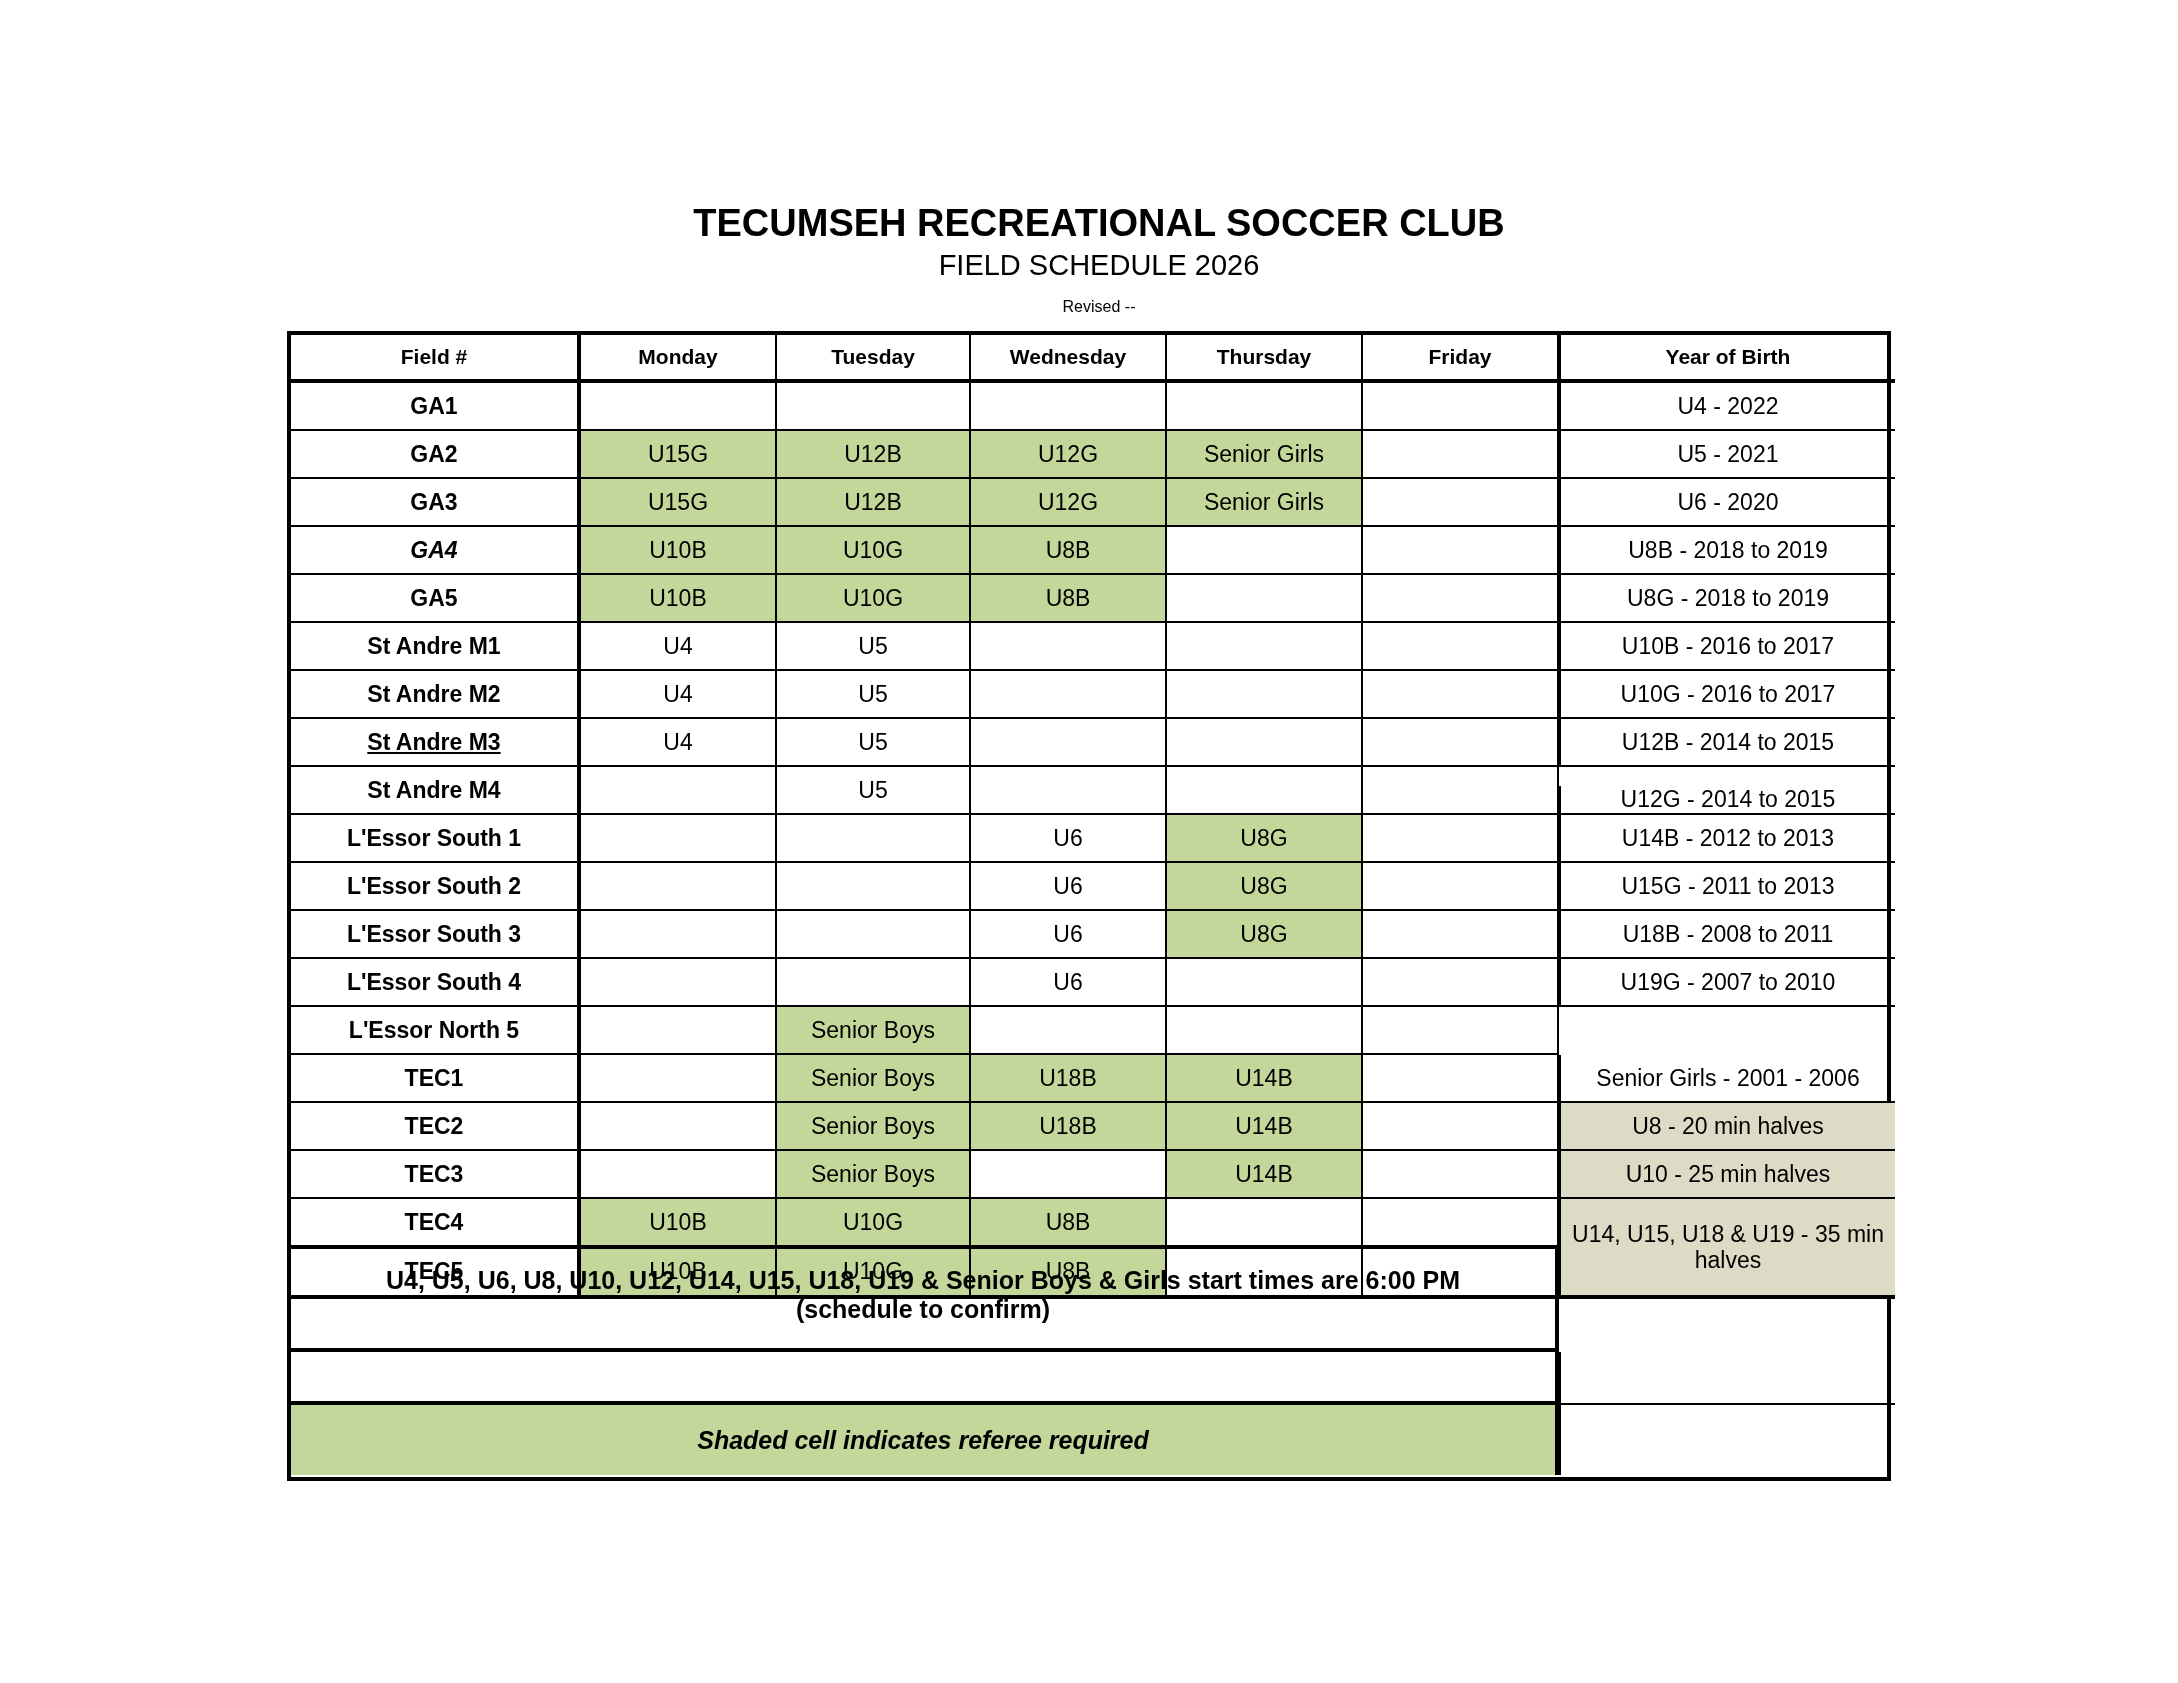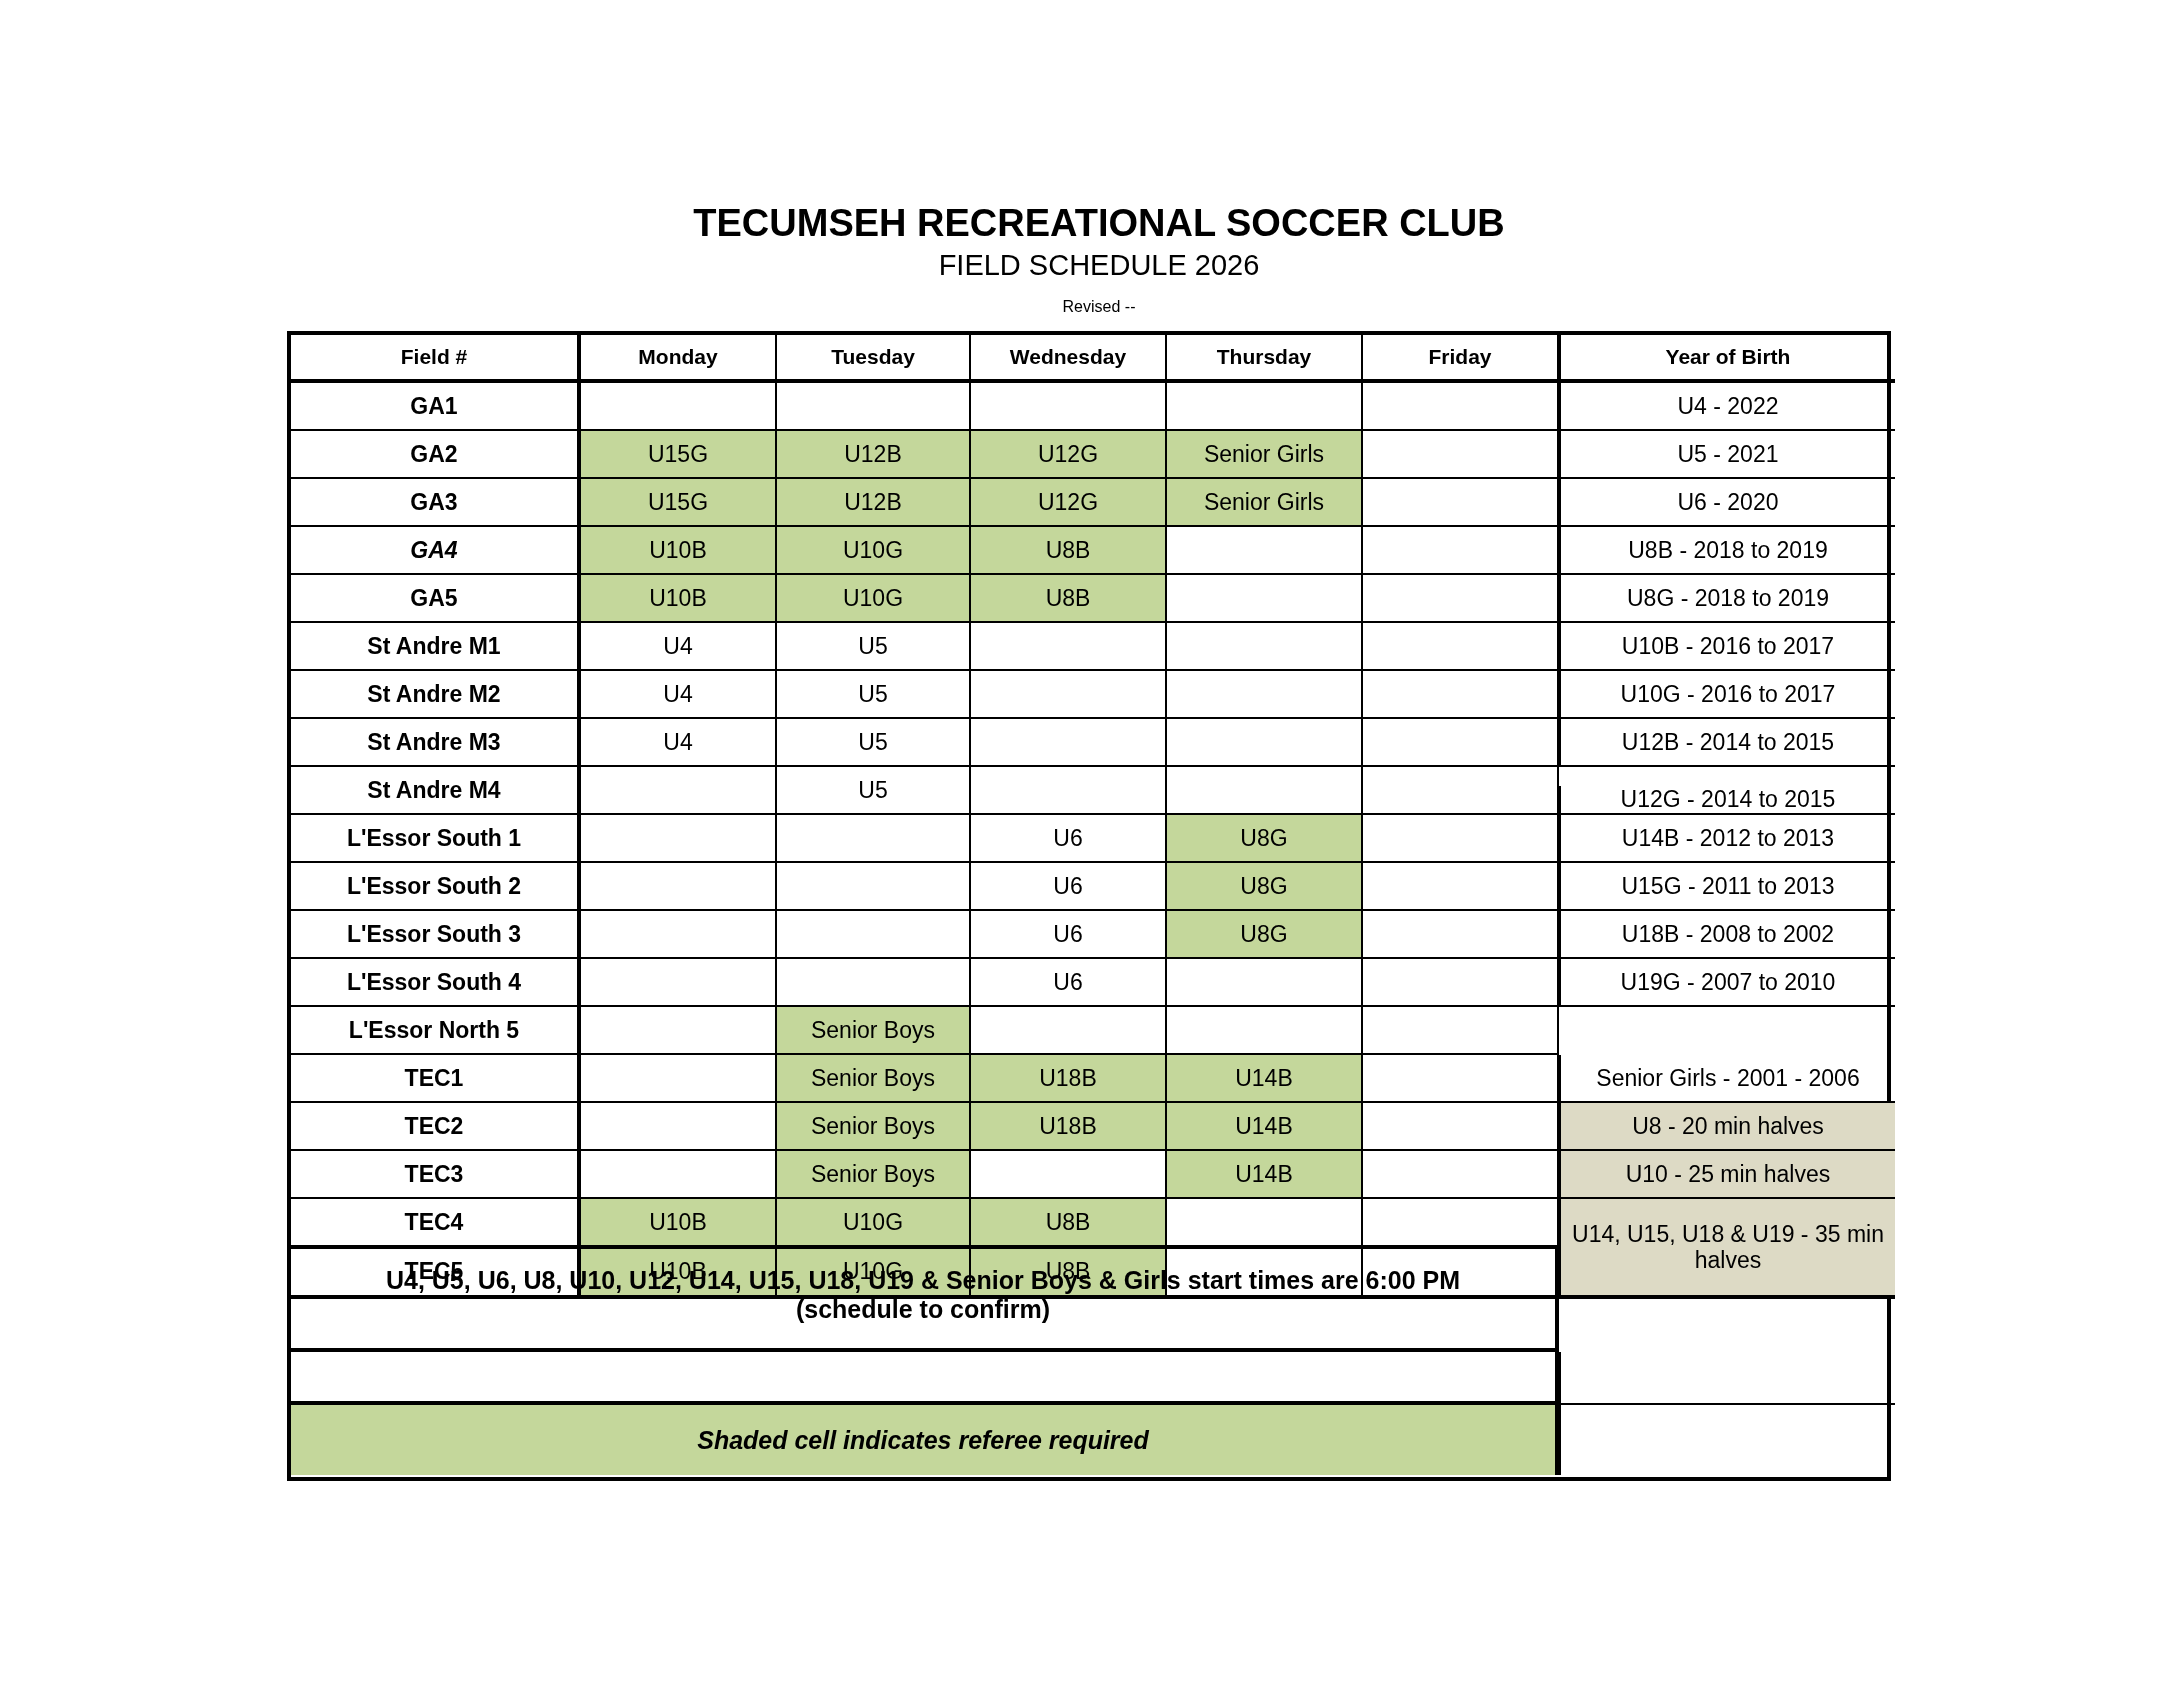--- a/index.html
+++ b/index.html
@@ -95,21 +95,21 @@
     <div class="c" style="grid-area: 7 / 5;"></div>
     <div class="c" style="grid-area: 7 / 6;"></div>
     <div class="c last-col yob" style="grid-area: 7 / 7;">U10B - 2016 to 2017</div>
     <div class="c field" style="grid-area: 8 / 1;">St Andre M2</div>
     <div class="c" style="grid-area: 8 / 2;">U4</div>
     <div class="c" style="grid-area: 8 / 3;">U5</div>
     <div class="c" style="grid-area: 8 / 4;"></div>
     <div class="c" style="grid-area: 8 / 5;"></div>
     <div class="c" style="grid-area: 8 / 6;"></div>
     <div class="c last-col yob" style="grid-area: 8 / 7;">U10G - 2016 to 2017</div>
-    <div class="c field" style="grid-area: 9 / 1;">St Andre M3</div>
+    <div class="c field" style="grid-area: 9 / 1; text-decoration: underline;">St Andre M3</div>
     <div class="c" style="grid-area: 9 / 2;">U4</div>
     <div class="c" style="grid-area: 9 / 3;">U5</div>
     <div class="c" style="grid-area: 9 / 4;"></div>
     <div class="c" style="grid-area: 9 / 5;"></div>
     <div class="c" style="grid-area: 9 / 6;"></div>
     <div class="c last-col yob" style="grid-area: 9 / 7;">U12B - 2014 to 2015</div>
     <div class="c field" style="grid-area: 10 / 1;">St Andre M4</div>
     <div class="c" style="grid-area: 10 / 2;"></div>
     <div class="c" style="grid-area: 10 / 3;">U5</div>
     <div class="c" style="grid-area: 10 / 4;"></div>
@@ -129,21 +129,21 @@
     <div class="c" style="grid-area: 12 / 4;">U6</div>
     <div class="c green" style="grid-area: 12 / 5;">U8G</div>
     <div class="c" style="grid-area: 12 / 6;"></div>
     <div class="c last-col yob" style="grid-area: 12 / 7;">U15G - 2011 to 2013</div>
     <div class="c field" style="grid-area: 13 / 1;">L'Essor South 3</div>
     <div class="c" style="grid-area: 13 / 2;"></div>
     <div class="c" style="grid-area: 13 / 3;"></div>
     <div class="c" style="grid-area: 13 / 4;">U6</div>
     <div class="c green" style="grid-area: 13 / 5;">U8G</div>
     <div class="c" style="grid-area: 13 / 6;"></div>
-    <div class="c last-col yob" style="grid-area: 13 / 7;">U18B - 2008 to 2002</div>
+    <div class="c last-col yob" style="grid-area: 13 / 7;">U18B - 2008 to 2011</div>
     <div class="c field" style="grid-area: 14 / 1;">L'Essor South 4</div>
     <div class="c" style="grid-area: 14 / 2;"></div>
     <div class="c" style="grid-area: 14 / 3;"></div>
     <div class="c" style="grid-area: 14 / 4;">U6</div>
     <div class="c" style="grid-area: 14 / 5;"></div>
     <div class="c" style="grid-area: 14 / 6;"></div>
     <div class="c last-col yob" style="grid-area: 14 / 7;">U19G - 2007 to 2010</div>
     <div class="c field" style="grid-area: 15 / 1;">L'Essor North 5</div>
     <div class="c" style="grid-area: 15 / 2;"></div>
     <div class="c green" style="grid-area: 15 / 3;">Senior Boys</div>

